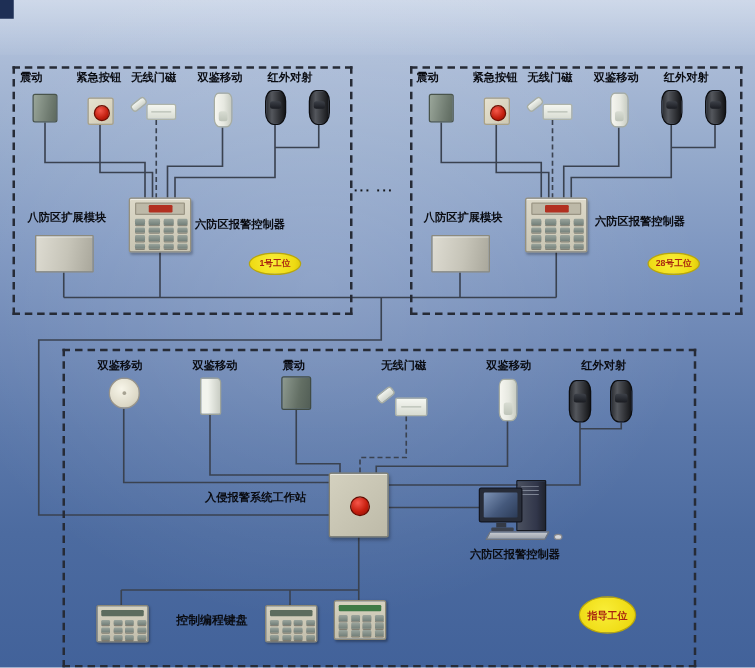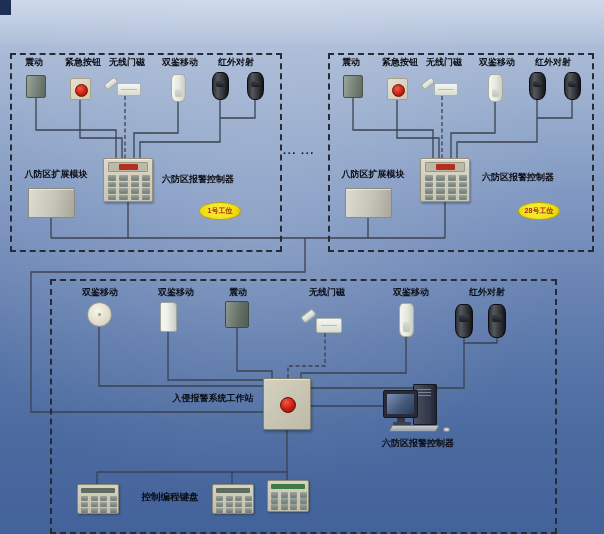--- a/index.html
+++ b/index.html
@@ -4,21 +4,21 @@
 <style>
   html,body{margin:0;padding:0;}
   body{font-family:"Liberation Sans", sans-serif;}
   #canvas{position:relative;width:604px;height:534px;overflow:hidden;
     background:linear-gradient(180deg,#b9c8e0 0%,#a9bad6 10%,#96abcc 22%,#8199c2 36%,#6e88b6 50%,#5c79ab 64%,#4c6ba0 80%,#42629a 100%);}
   #sheen{position:absolute;inset:0;background:radial-gradient(ellipse at 42% 42%, rgba(255,255,255,.17), rgba(255,255,255,0) 62%);pointer-events:none;}
   .title-band{position:absolute;top:0;left:0;right:0;height:44px;background:linear-gradient(180deg,rgba(255,255,255,.30),rgba(255,255,255,.04));}
   .corner-mark{position:absolute;left:0;top:0;width:11px;height:15px;background:#1e2f55;}
   .title{position:absolute;top:2px;left:0;width:604px;text-align:center;font-size:30px;font-weight:900;letter-spacing:5px;color:#0b0b12;}
   .zone{position:absolute;border:2px dashed #262b36;}
-  .lbl{position:absolute;font-size:9px;font-weight:700;color:#0a0c12;text-align:center;white-space:nowrap;line-height:1.15;}
+  .lbl{position:absolute;font-size:9px;font-weight:700;color:#0a0c12;text-align:left;white-space:nowrap;line-height:1.15;}
   .badge{position:absolute;border-radius:50%;background:radial-gradient(circle at 45% 40%,#f9ee38,#eeda12 75%,#d9c40c);
     border:1px solid #b8a60c;display:flex;align-items:center;justify-content:center;
     color:#a82410;font-weight:700;white-space:nowrap;}
   .dots{position:absolute;font-size:11px;font-weight:900;color:#14161c;letter-spacing:1px;white-space:nowrap;}
   svg.wires{position:absolute;left:0;top:0;pointer-events:none;}
   svg.wires polyline{fill:none;stroke:#3a4250;stroke-width:1.3;}
   svg.wires polyline.dash{stroke-dasharray:4 2.5;}
   
   .dev{position:absolute;box-sizing:border-box;}
   .vib{background:linear-gradient(100deg,#9aa69a,#717d72 65%,#5d695e);border:1px solid #49544b;border-radius:2px;}
@@ -279,13 +279,14 @@
         <i></i>
         <i></i>
         <i></i>
         <i></i>
         <i></i>
         <i></i>
         <i></i>
       </div>
   </div>
 
+  <div class="badge" style="left:463px;top:477px;width:44px;height:28px;font-size:8px;">指导工位</div>
 </div>
 
 </body></html>

